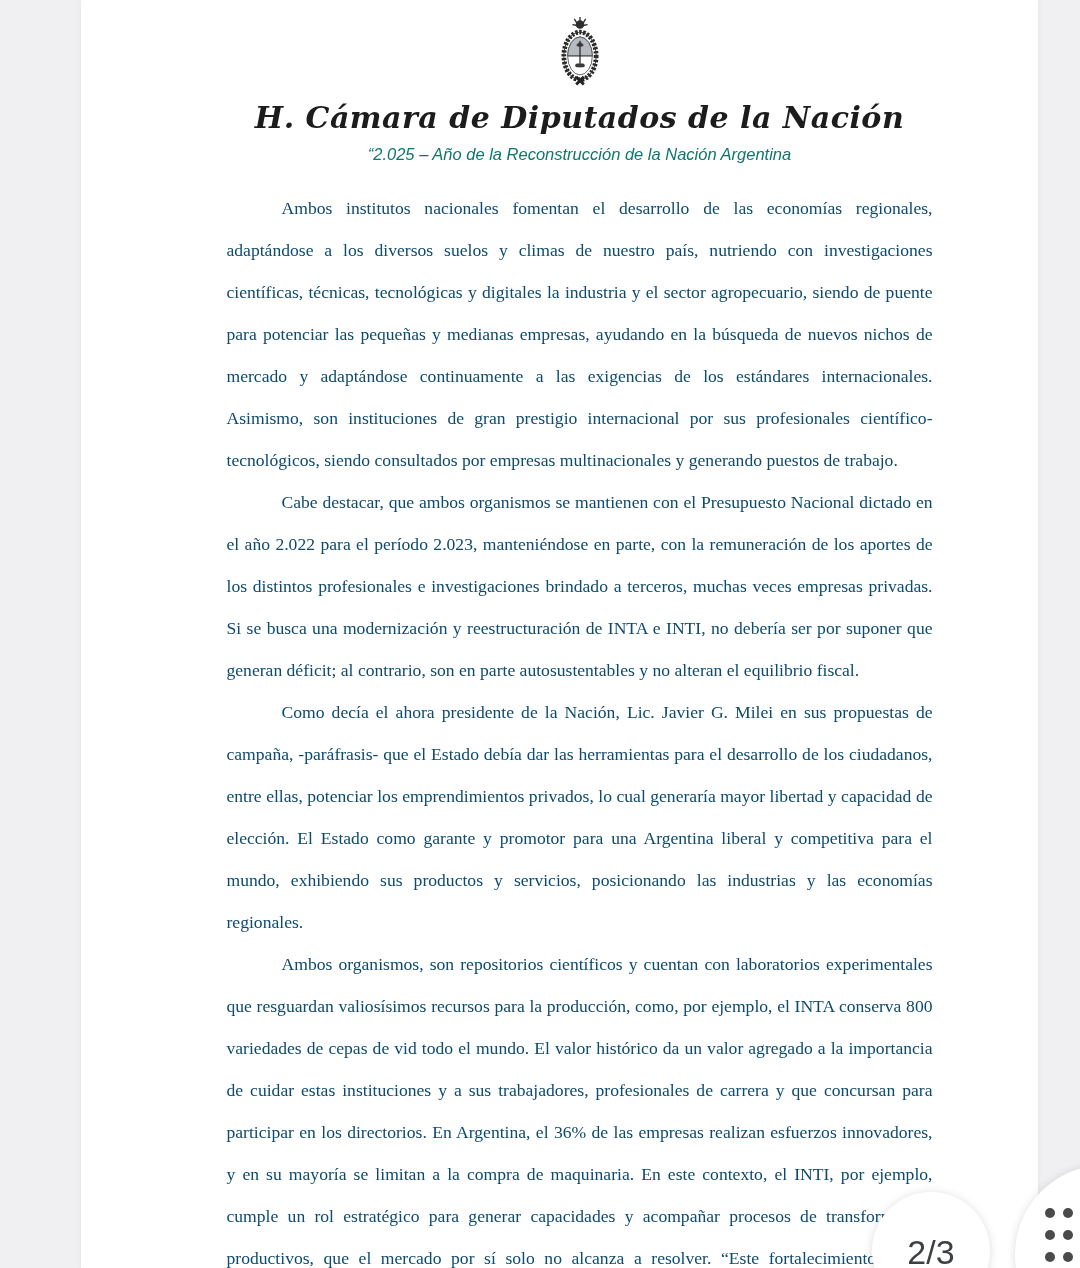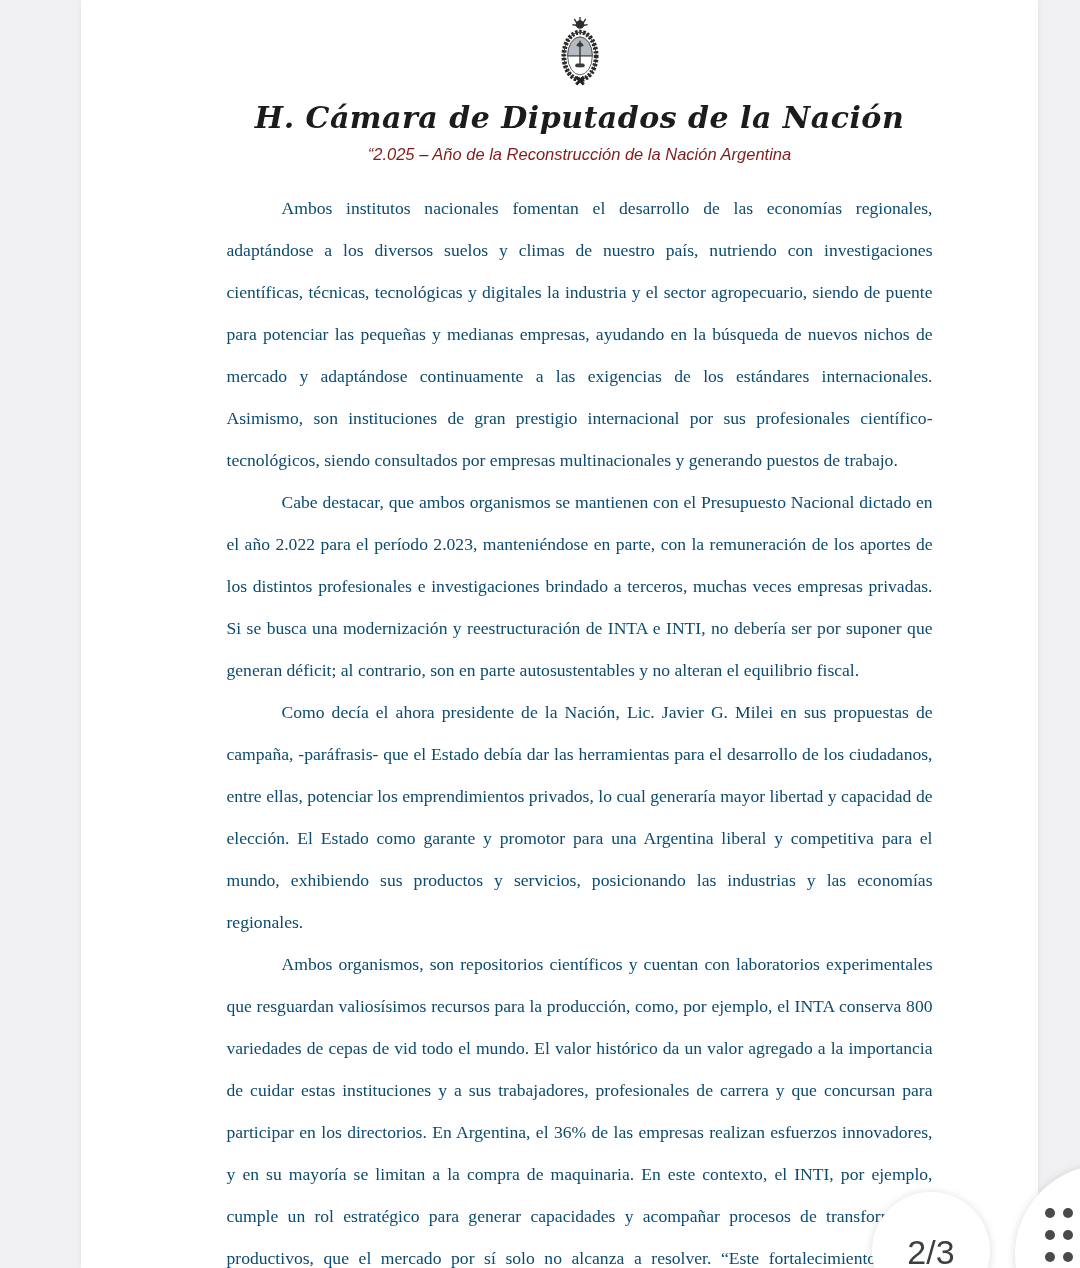--- a/index.html
+++ b/index.html
@@ -43,21 +43,21 @@
     font-size: 30px;
     line-height: 36px;
     letter-spacing: 0.5px;
     color: #1c1c1c;
   }
   .doc-subtitle {
     margin-top: 9px;
     font-family: "Liberation Sans", sans-serif;
     font-style: italic;
     font-size: 16.5px;
-    color: #7f1d1d;
+    color: #0f766e;
   }
   .body-text {
     margin: 23px auto 0;
     width: 706px;
     font-family: "Liberation Serif", serif;
     font-size: 17.6px;
     line-height: 42px;
     color: #0c4a6e;
     text-align: justify;
   }

